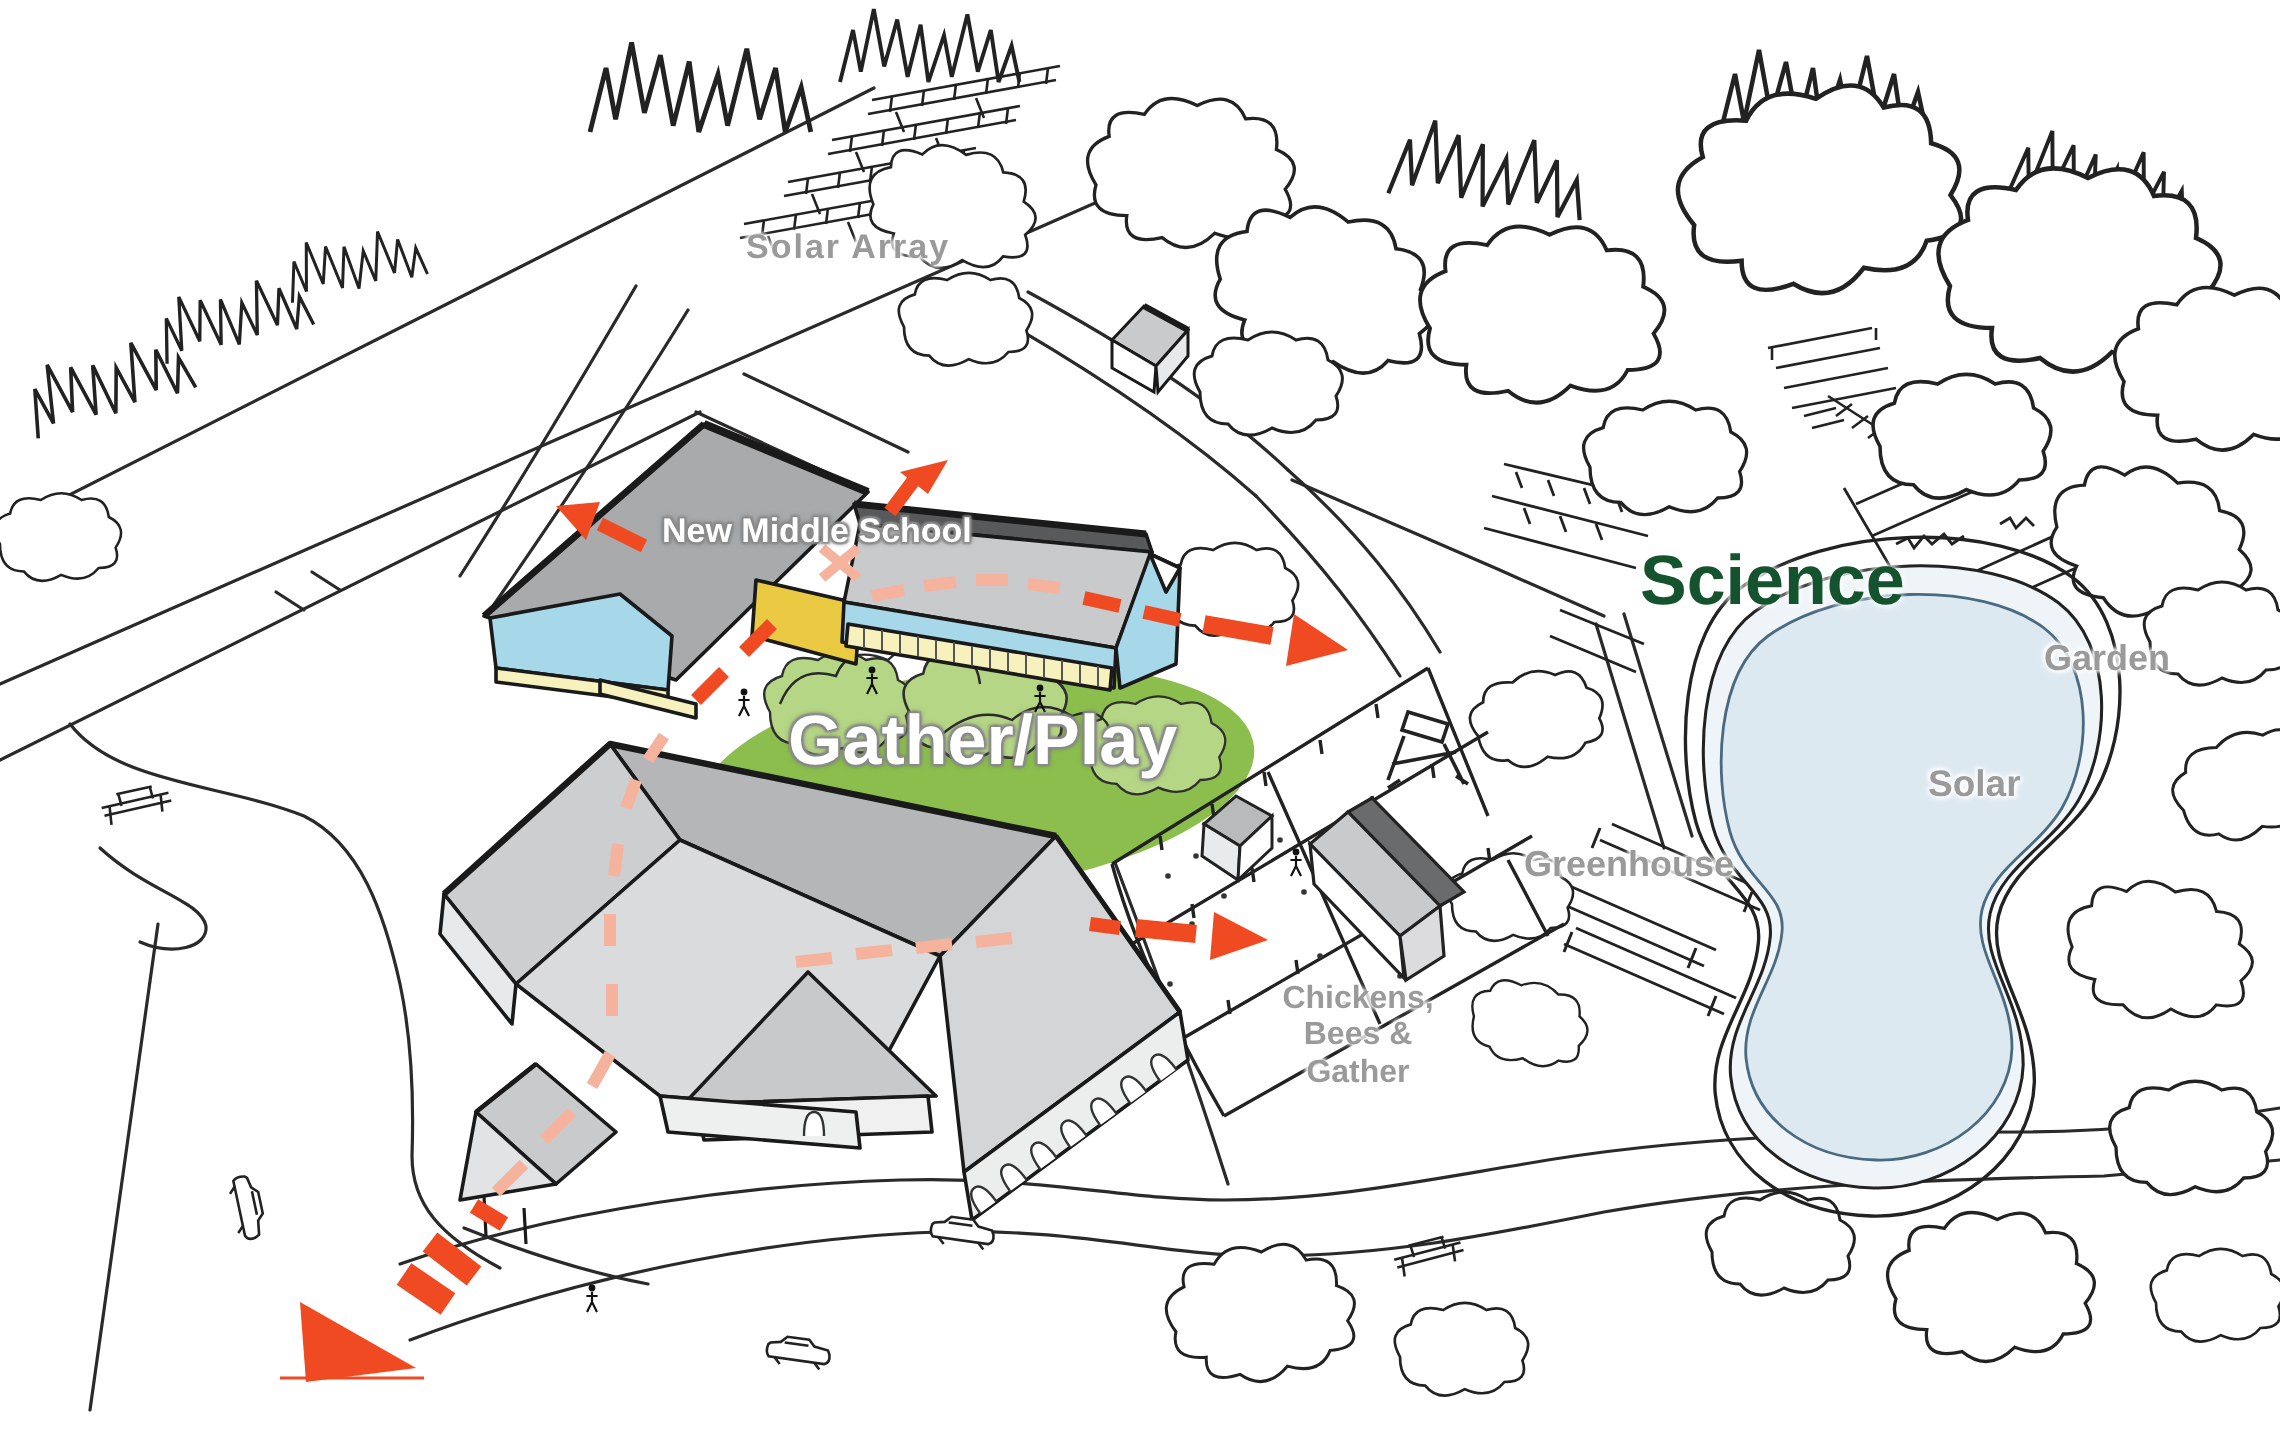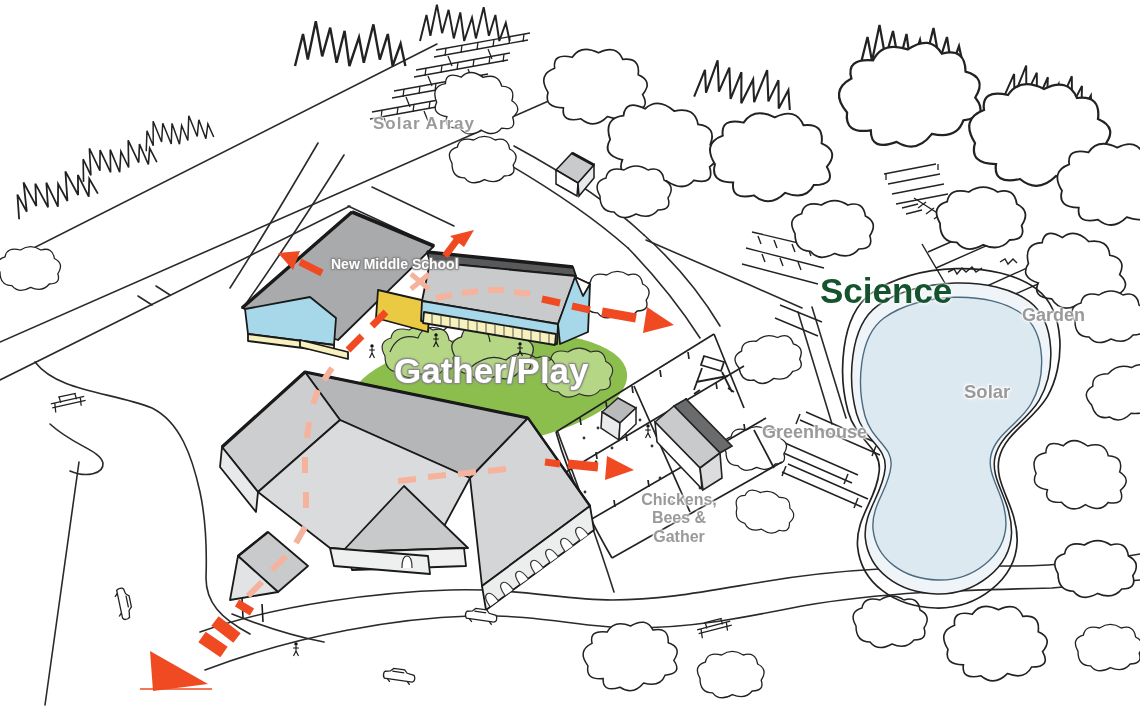--- a/index.html
+++ b/index.html
@@ -8,24 +8,24 @@
   #art{position:absolute;left:0;top:0;}
   .lab{position:absolute;font-weight:700;white-space:nowrap;}
   .gray{color:#9a9a9a;text-shadow:0 0 2px #fff,0 0 4px #fff,1px 1px 2px #fff,-1px -1px 2px #fff;}
   .white{color:#ffffff;text-shadow:1px 1px 1px #8a8a8a,-1px -1px 1px #8a8a8a,1px -1px 1px #8a8a8a,-1px 1px 1px #8a8a8a,0 0 3px rgba(90,90,90,.85);}
   .blue{color:#6fc6e9;text-shadow:0 0 3px #fff,0 0 5px #fff;}
   .yellow{color:#14532d;text-shadow:0 0 3px #fff,0 0 5px #fff;}
   .ctr{text-align:center;line-height:1.18;}
   #lab-solar{left:353px;top:114px;font-size:17px;letter-spacing:1px;margin-left:20px;}
   #lab-physed{left:116px;top:192px;font-size:37px;letter-spacing:-1px;}
   #lab-fitness{left:10px;top:281px;width:88px;font-size:16.5px;}
-  #lab-nms{left:331px;top:256px;font-size:14px;}
+  #lab-nms{left:331px;top:256px;font-size:17px;}
   #lab-outdoor{left:853px;top:115px;width:96px;font-size:16px;}
   #lab-science{left:820px;top:271px;font-size:35px;}
-  #lab-garden{left:1022px;top:305px;font-size:18px;}
+  #lab-garden{left:1022px;top:319px;font-size:18px;}
   #lab-pond{left:964px;top:381px;font-size:18.5px;}
   #lab-gather{left:394px;top:351px;font-size:35px;}
   #lab-greenhouse{left:762px;top:422px;font-size:18px;}
   #lab-els{left:370px;top:481px;width:100px;font-size:15.5px;}
   #lab-chick{left:626px;top:491px;width:106px;font-size:16px;line-height:1.15;}
 </style>
 </head>
 <body>
 
 <div id="stage">

